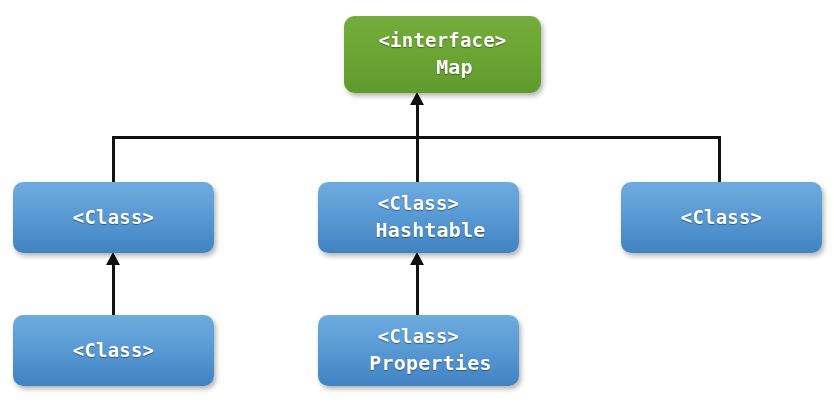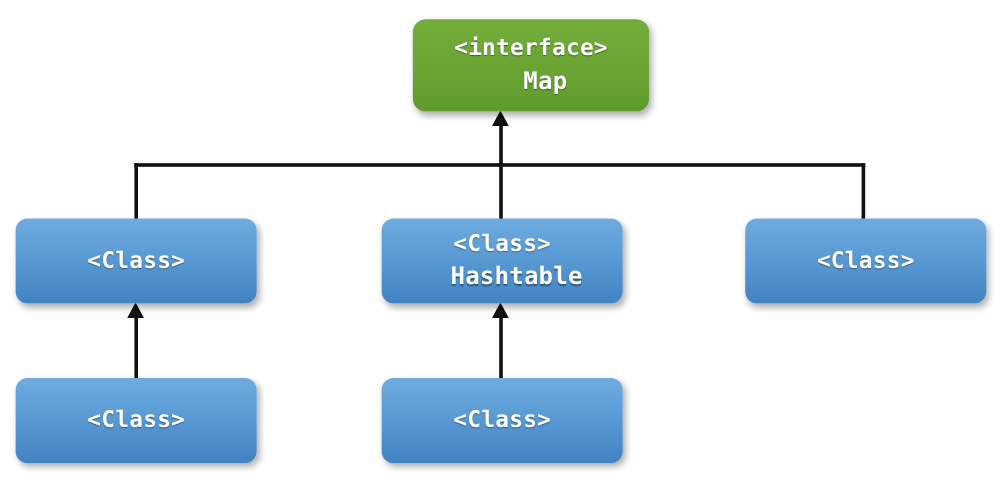--- a/index.html
+++ b/index.html
@@ -118,15 +118,16 @@
   <div class="node blue" style="left:621px; top:182px; width:201px; height:71px;">
     <span class="stereotype">&lt;Class&gt;</span>
   </div>
 
   <div class="node blue" style="left:13px; top:315px; width:201px; height:71px;">
     <span class="stereotype">&lt;Class&gt;</span>
   </div>
 
   <div class="node blue" style="left:318px; top:315px; width:201px; height:71px;">
     <span class="stereotype">&lt;Class&gt;</span>
+    <span class="name">Properties</span>
   </div>
 
 </div>
 
 </body></html>

